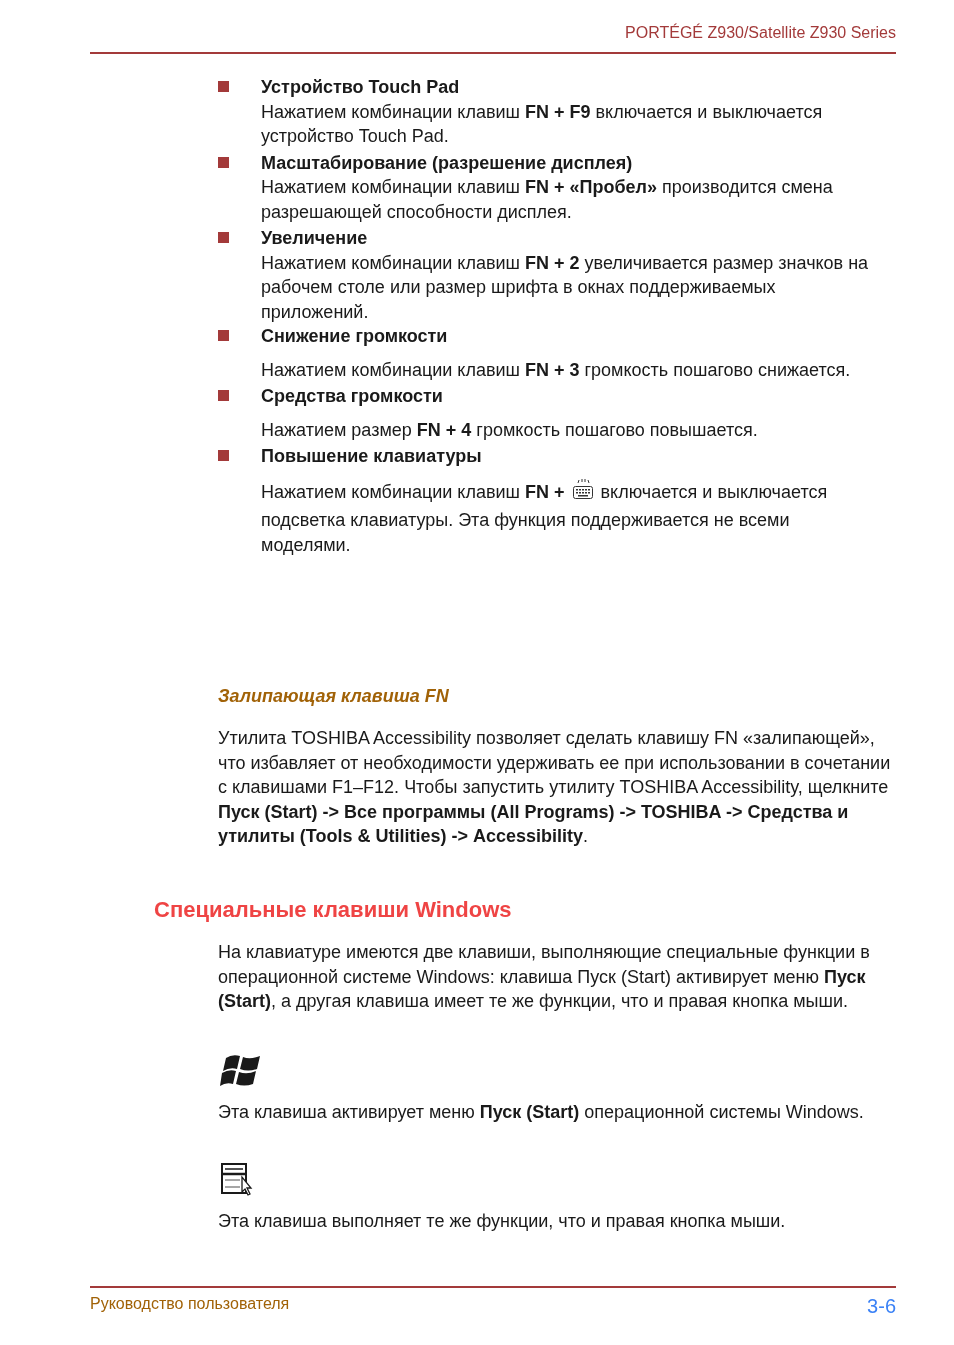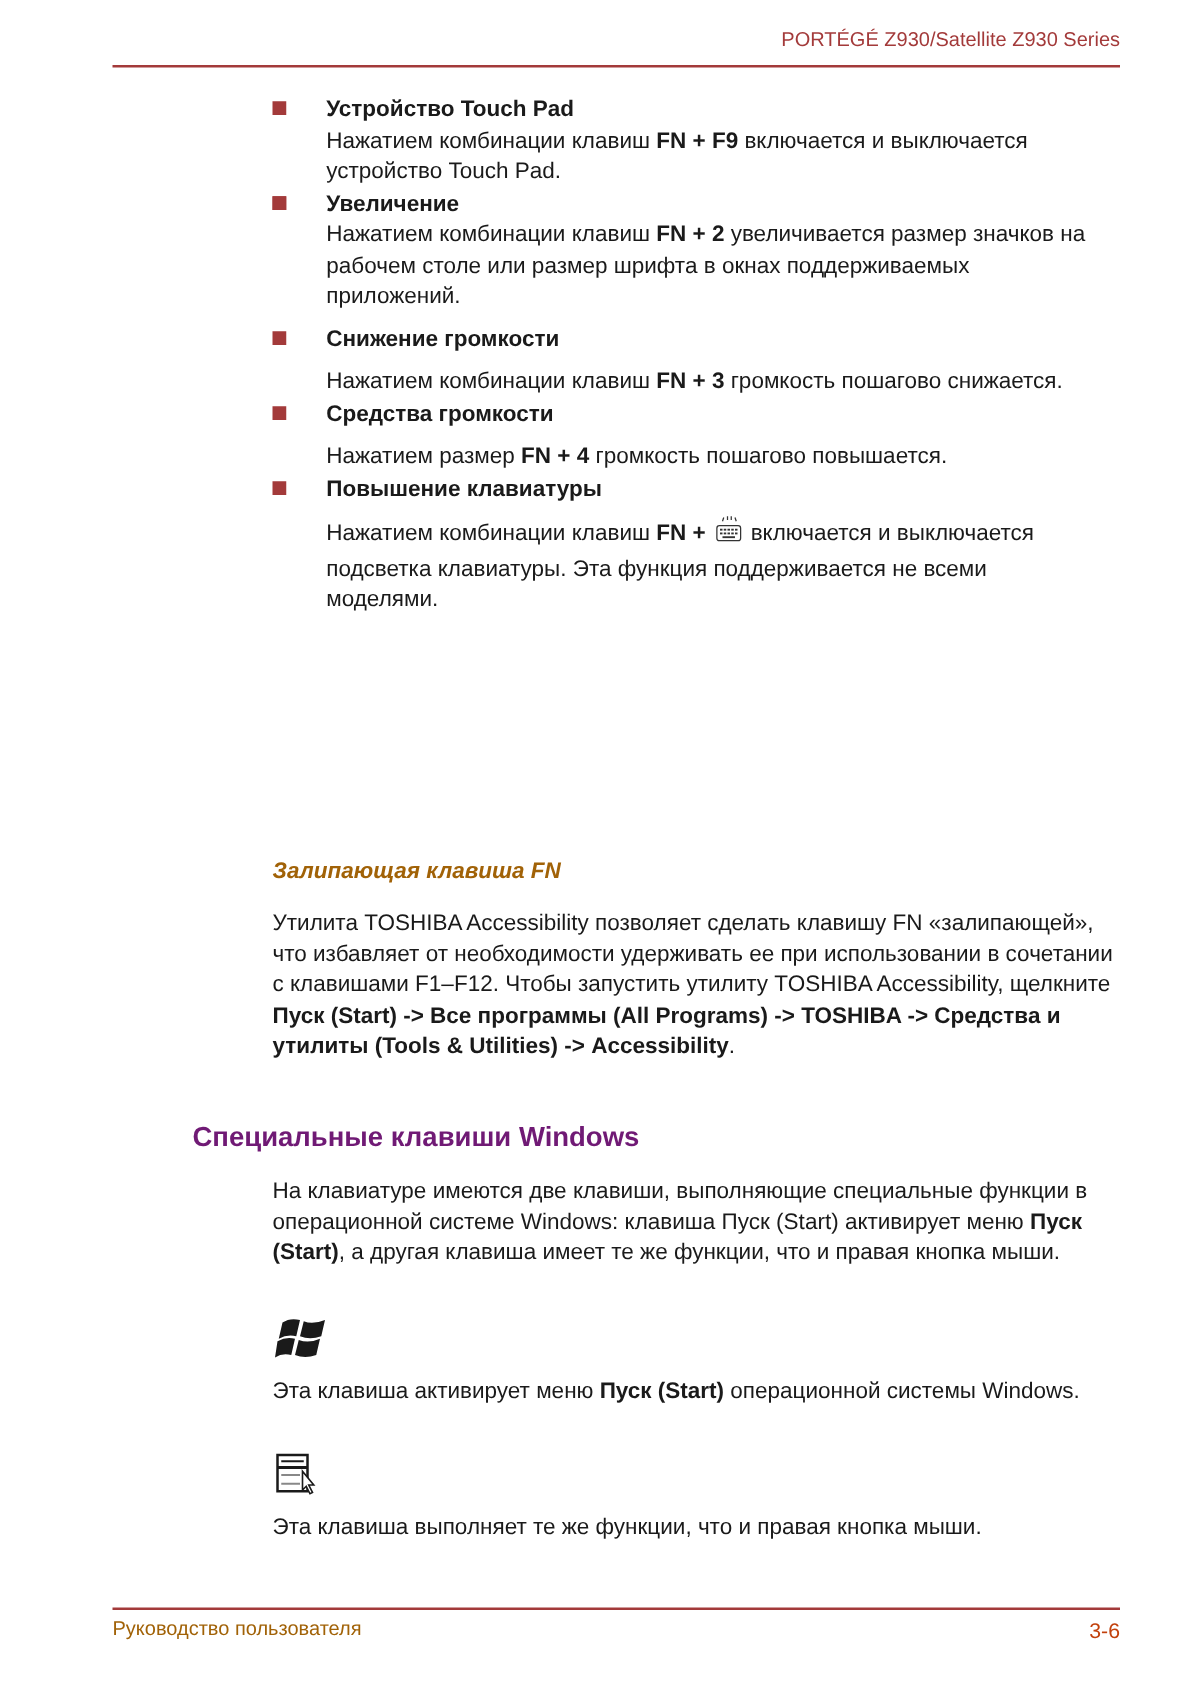--- a/index.html
+++ b/index.html
@@ -29,62 +29,67 @@
 
     .subheading {
       position: absolute; left: 218px; top: 686px;
       font-size: 18px; font-weight: bold; font-style: italic; color: #a16207;
     }
     .para {
       position: absolute; left: 218px; width: 680px; font-size: 18px; line-height: 24.5px;
     }
     .section-heading {
       position: absolute; left: 154px; top: 897px;
-      font-size: 22px; font-weight: bold; color: #701a75;
+      font-size: 22px; font-weight: bold; color: #ef4444;
     }
     .win-icon { position: absolute; left: 220px; top: 1052px; }
     .menu-icon { position: absolute; left: 220px; top: 1161px; }
 
     .footer-rule {
       position: absolute; left: 90px; width: 806px; top: 1286px; height: 2px;
       background: #a33a3a;
     }
     .footer-left {
       position: absolute; left: 90px; top: 1295px; font-size: 16px; color: #a16207;
     }
     .footer-right {
-      position: absolute; right: 58px; top: 1295px; font-size: 17px; color: #c2410c;
+      position: absolute; right: 58px; top: 1295px; font-size: 20px; color: #3b82f6;
     }
   </style>
 </head>
 <body>
 
 <div class="header-title">PORTÉGÉ Z930/Satellite Z930 Series</div>
 <div class="header-rule"></div>
 
 <div class="list">
 
   <div class="item" style="margin-top:12px;">
     <span class="bullet" style="top:6px;"></span>
     <span class="item-title">Устройство Touch Pad</span>
     <span class="item-desc"><span>Нажатием комбинации клавиш </span><b>FN + F9</b><span> включается и выключается устройство Touch Pad.</span></span>
   </div>
 
+  <div class="item" style="margin-top:2px;">
+    <span class="bullet" style="top:6px;"></span>
+    <span class="item-title">Масштабирование (разрешение дисплея)</span>
+    <span class="item-desc"><span>Нажатием комбинации клавиш </span><b>FN + «Пробел»</b><span> производится смена разрешающей способности дисплея.</span></span>
+  </div>
 
   <div class="item" style="margin-top:2px;">
     <span class="bullet" style="top:6px;"></span>
   </div>
 
   <div class="item" style="margin-top:2px;">
     <span class="bullet" style="top:6px;"></span>
     <span class="item-title">Увеличение</span>
     <span class="item-desc"><span>Нажатием комбинации клавиш </span><b>FN + 2</b><span> увеличивается размер значков на рабочем столе или размер шрифта в окнах поддерживаемых приложений.</span></span>
   </div>
 
-  <div class="item" style="margin-top:10px;">
+  <div class="item" style="margin-top:0;">
     <span class="bullet" style="top:6px;"></span>
     <span class="item-title">Снижение громкости</span>
     <span class="item-desc gap"><span>Нажатием комбинации клавиш </span><b>FN + 3</b><span> громкость пошагово снижается.</span></span>
   </div>
 
   <div class="item" style="margin-top:2px;">
     <span class="bullet" style="top:6px;"></span>
     <span class="item-title">Средства громкости</span>
     <span class="item-desc gap"><span>Нажатием размер </span><b>FN + 4</b><span> громкость пошагово повышается.</span></span>
   </div>

